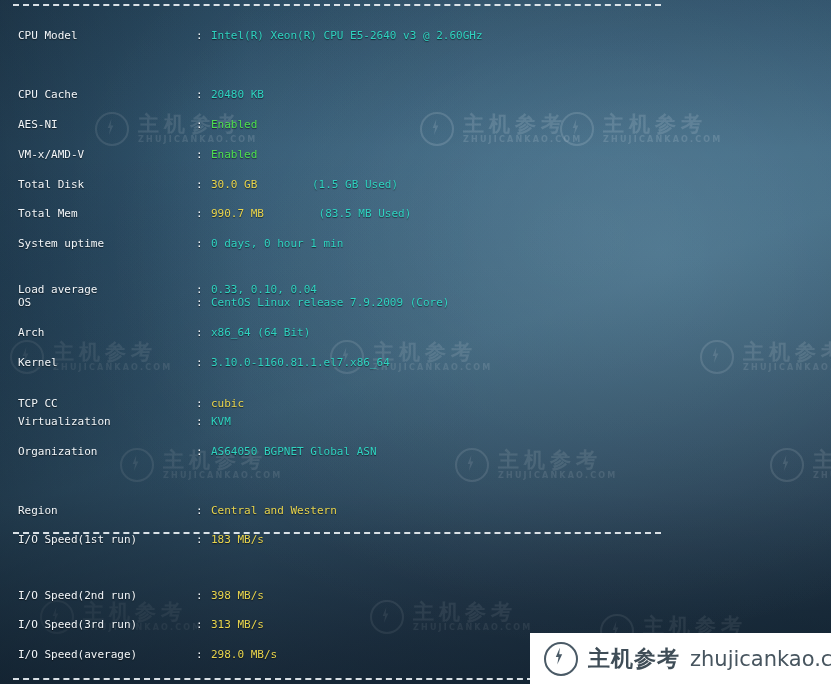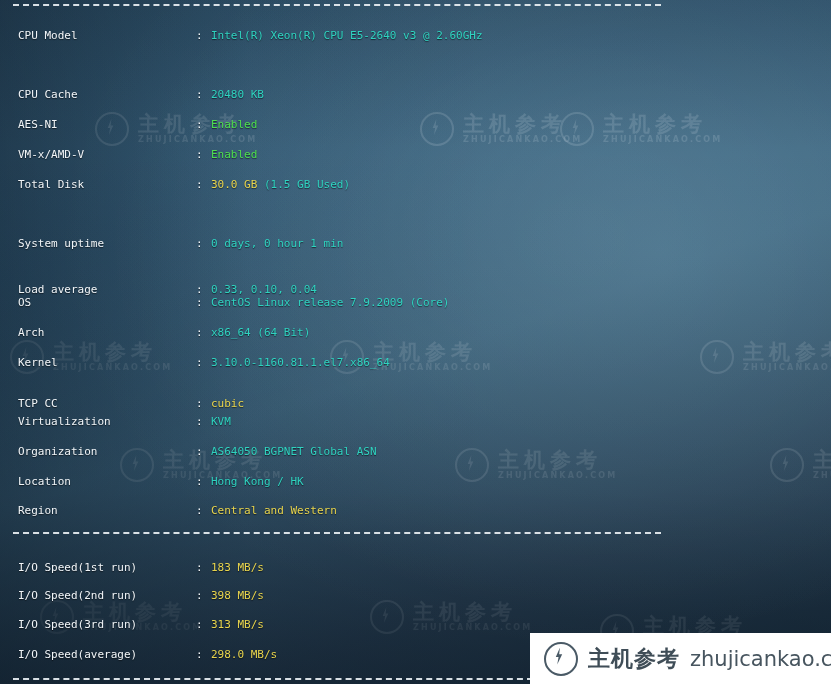--- a/index.html
+++ b/index.html
@@ -111,21 +111,21 @@
     color: #f2f6f9;
   }
   .colon {
     display: inline-block;
     width: 15px;
     color: #f2f6f9;
   }
   .v-cyan   { color: #2fd3c0; }
   .v-green  { color: #4ee04e; }
   .v-yellow { color: #e8d44d; }
-  .v-dim    { color: #2fd3c0; }
+  .v-dim    { color: #2fd3c0; padding-left: 48px; }
 
   .io .k { width: 178px; }
   .sys .k { width: 178px; }
 
   
   #badge {
     position: absolute;
     left: 530px;
     top: 633px;
     width: 301px;
@@ -269,31 +269,31 @@
 
   <div id="term">
       <div class="sep" style="top: 4px; left: 13px; width: 648px;"></div>
       <div class="sep" style="top: 532px; left: 13px; width: 648px;"></div>
       <div class="sep" style="top: 678px; left: 13px; width: 520px;"></div>
       <div class="row sys" style="top: 21px;"><span class="k">CPU Model</span><span class="colon">:</span><span class="v-cyan">Intel(R) Xeon(R) CPU E5-2640 v3 @ 2.60GHz</span></div>
       <div class="row sys" style="top: 80px;"><span class="k">CPU Cache</span><span class="colon">:</span><span class="v-cyan">20480 KB</span></div>
       <div class="row sys" style="top: 110px;"><span class="k">AES-NI</span><span class="colon">:</span><span class="v-green">Enabled</span></div>
       <div class="row sys" style="top: 140px;"><span class="k">VM-x/AMD-V</span><span class="colon">:</span><span class="v-green">Enabled</span></div>
       <div class="row sys" style="top: 170px;"><span class="k">Total Disk</span><span class="colon">:</span><span class="v-yellow">30.0 GB</span><span class="v-dim"> (1.5 GB Used)</span></div>
+      <div class="row sys" style="top: 199px;"><span class="k">Total Mem</span><span class="colon">:</span><span class="v-yellow">990.7 MB</span><span class="v-dim"> (83.5 MB Used)</span></div>
       <div class="row sys" style="top: 229px;"><span class="k">System uptime</span><span class="colon">:</span><span class="v-cyan">0 days, 0 hour 1 min</span></div>
       <div class="row sys" style="top: 275px;"><span class="k">Load average</span><span class="colon">:</span><span class="v-cyan">0.33, 0.10, 0.04</span></div>
       <div class="row sys" style="top: 288px;"><span class="k">OS</span><span class="colon">:</span><span class="v-cyan">CentOS Linux release 7.9.2009 (Core)</span></div>
       <div class="row sys" style="top: 318px;"><span class="k">Arch</span><span class="colon">:</span><span class="v-cyan">x86_64 (64 Bit)</span></div>
       <div class="row sys" style="top: 348px;"><span class="k">Kernel</span><span class="colon">:</span><span class="v-cyan">3.10.0-1160.81.1.el7.x86_64</span></div>
       <div class="row sys" style="top: 377px; margin-top: 12px;"><span class="k">TCP CC</span><span class="colon">:</span><span class="v-yellow">cubic</span></div>
       <div class="row sys" style="top: 407px;"><span class="k">Virtualization</span><span class="colon">:</span><span class="v-cyan">KVM</span></div>
       <div class="row sys" style="top: 437px;"><span class="k">Organization</span><span class="colon">:</span><span class="v-cyan">AS64050 BGPNET Global ASN</span></div>
-      <div class="row sys" style="top: 467px;"><span class="k">Location</span><span class="colon">:</span><span class="v-cyan">Hong Kong / HK</span></div>
       <div class="row sys" style="top: 496px;"><span class="k">Region</span><span class="colon">:</span><span class="v-yellow">Central and Western</span></div>
-      <div class="row io" style="top: 553px;"><span class="k">I/O Speed(1st run)</span><span class="colon">:</span><span class="v-yellow">183 MB/s</span></div>
+      <div class="row io" style="top: 525px;"><span class="k">I/O Speed(1st run)</span><span class="colon">:</span><span class="v-yellow">183 MB/s</span></div>
       <div class="row io" style="top: 581px;"><span class="k">I/O Speed(2nd run)</span><span class="colon">:</span><span class="v-yellow">398 MB/s</span></div>
       <div class="row io" style="top: 610px;"><span class="k">I/O Speed(3rd run)</span><span class="colon">:</span><span class="v-yellow">313 MB/s</span></div>
       <div class="row io" style="top: 640px;"><span class="k">I/O Speed(average)</span><span class="colon">:</span><span class="v-yellow">298.0 MB/s</span></div>
     </div>
 
   <div id="badge">
     <span class="b-logo"></span>
     <span class="b-cn">主机参考</span>
     <span class="b-en">zhujicankao.com</span>
   </div>

